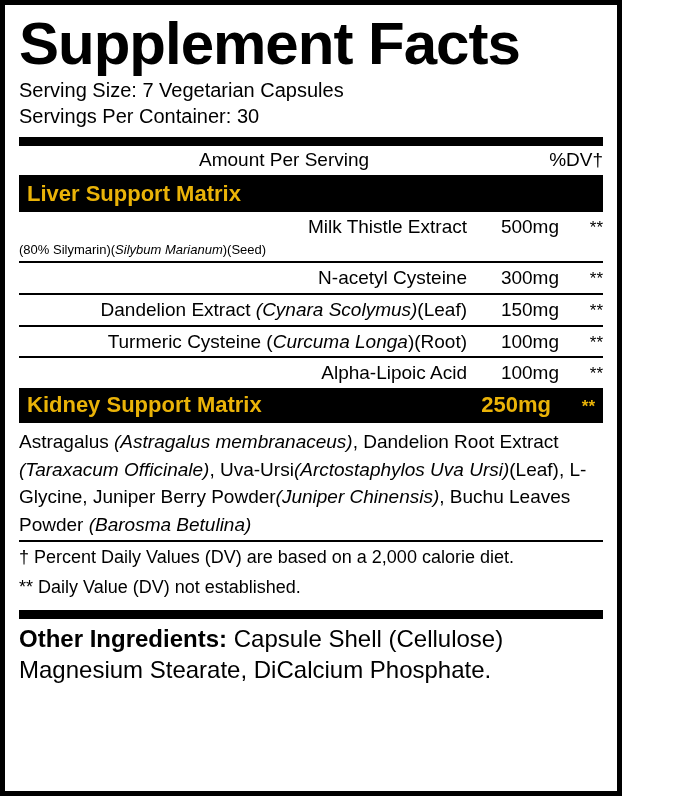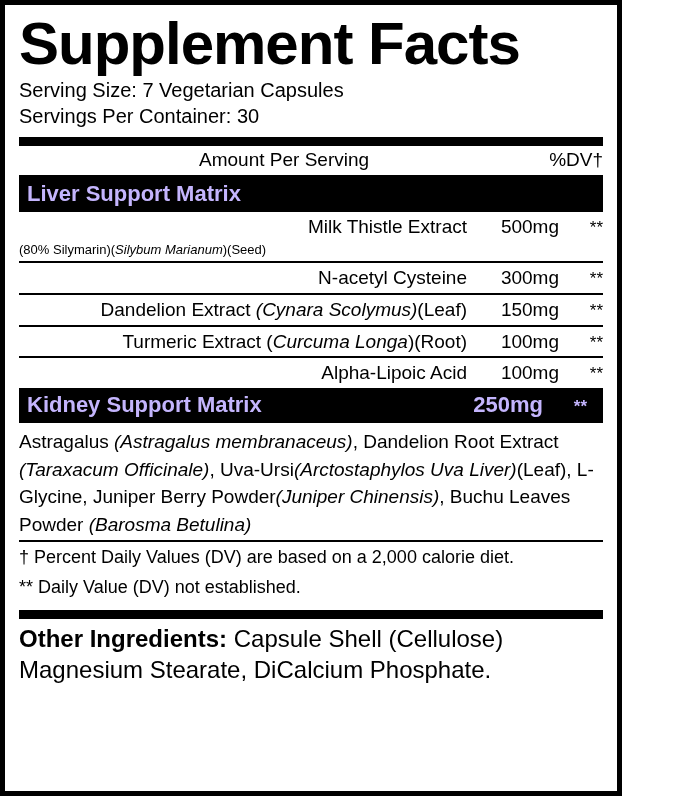--- a/index.html
+++ b/index.html
@@ -71,26 +71,26 @@
     font-size: 19px;
     padding: 3px 0 4px 0;
   }
   .hdr-row .label { flex: 1 1 auto; text-align: center; }
   .hdr-row .dv-head {
     flex: 0 0 auto;
     text-align: center;
   }
   .matrix-bar {
     background: #000000;
-    color: #c4b5fd;
+    color: #eab308;
     font-weight: bold;
     display: flex;
     align-items: baseline;
     font-size: 22px;
-    padding: 4px 16px 5px 0;
+    padding: 4px 8px 5px 0;
   }
   .matrix-bar .label { flex: 1 1 auto; padding-left: 8px; }
   .matrix-bar .amount { flex: 0 0 86px; text-align: right; }
   .matrix-bar .dv { flex: 0 0 44px; text-align: right; font-size: 17px; }
   .sub {
     font-size: 13px;
     padding: 0 0 3px 0;
     line-height: 1.25;
   }
   em { font-style: italic; }
@@ -157,41 +157,41 @@
 
   <div class="row">
     <div class="label"><span>Dandelion Extract </span><em><span>(</span><span>Cynara Scolymus</span>)</em><span>(Leaf)</span></div>
     <div class="amount">150mg</div>
     <div class="dv">**</div>
   </div>
 
   <div class="rule-thin"></div>
 
   <div class="row">
-    <div class="label"><span>Turmeric Extract (</span><em>Curcuma Longa</em><span>)(Root)</span></div>
+    <div class="label"><span>Turmeric Cysteine (</span><em>Curcuma Longa</em><span>)(Root)</span></div>
     <div class="amount">100mg</div>
     <div class="dv">**</div>
   </div>
 
   <div class="rule-thin"></div>
 
   <div class="row">
     <div class="label">Alpha-Lipoic Acid</div>
     <div class="amount">100mg</div>
     <div class="dv">**</div>
   </div>
 
   <div class="matrix-bar">
     <div class="label">Kidney Support Matrix</div>
     <div class="amount">250mg</div>
     <div class="dv">**</div>
   </div>
 
   <div class="blend-text">
-    <span>Astragalus </span><em>(Astragalus membranaceus)</em><span>, Dandelion Root Extract </span><em>(Taraxacum Officinale)</em><span>, Uva-Ursi</span><em>(Arctostaphylos Uva Liver)</em><span>(Leaf), L-Glycine, Juniper Berry Powder</span><em>(Juniper Chinensis)</em><span>, Buchu Leaves Powder </span><em>(Barosma Betulina)</em>
+    <span>Astragalus </span><em>(Astragalus membranaceus)</em><span>, Dandelion Root Extract </span><em>(Taraxacum Officinale)</em><span>, Uva-Ursi</span><em>(Arctostaphylos Uva Ursi)</em><span>(Leaf), L-Glycine, Juniper Berry Powder</span><em>(Juniper Chinensis)</em><span>, Buchu Leaves Powder </span><em>(Barosma Betulina)</em>
   </div>
 
   <div class="rule-thin"></div>
 
   <div class="footnote">† Percent Daily Values (DV) are based on a 2,000 calorie diet.</div>
   <div class="footnote">** Daily Value (DV) not established.</div>
 
   <div class="rule-thick"></div>
 
   <div class="other">

